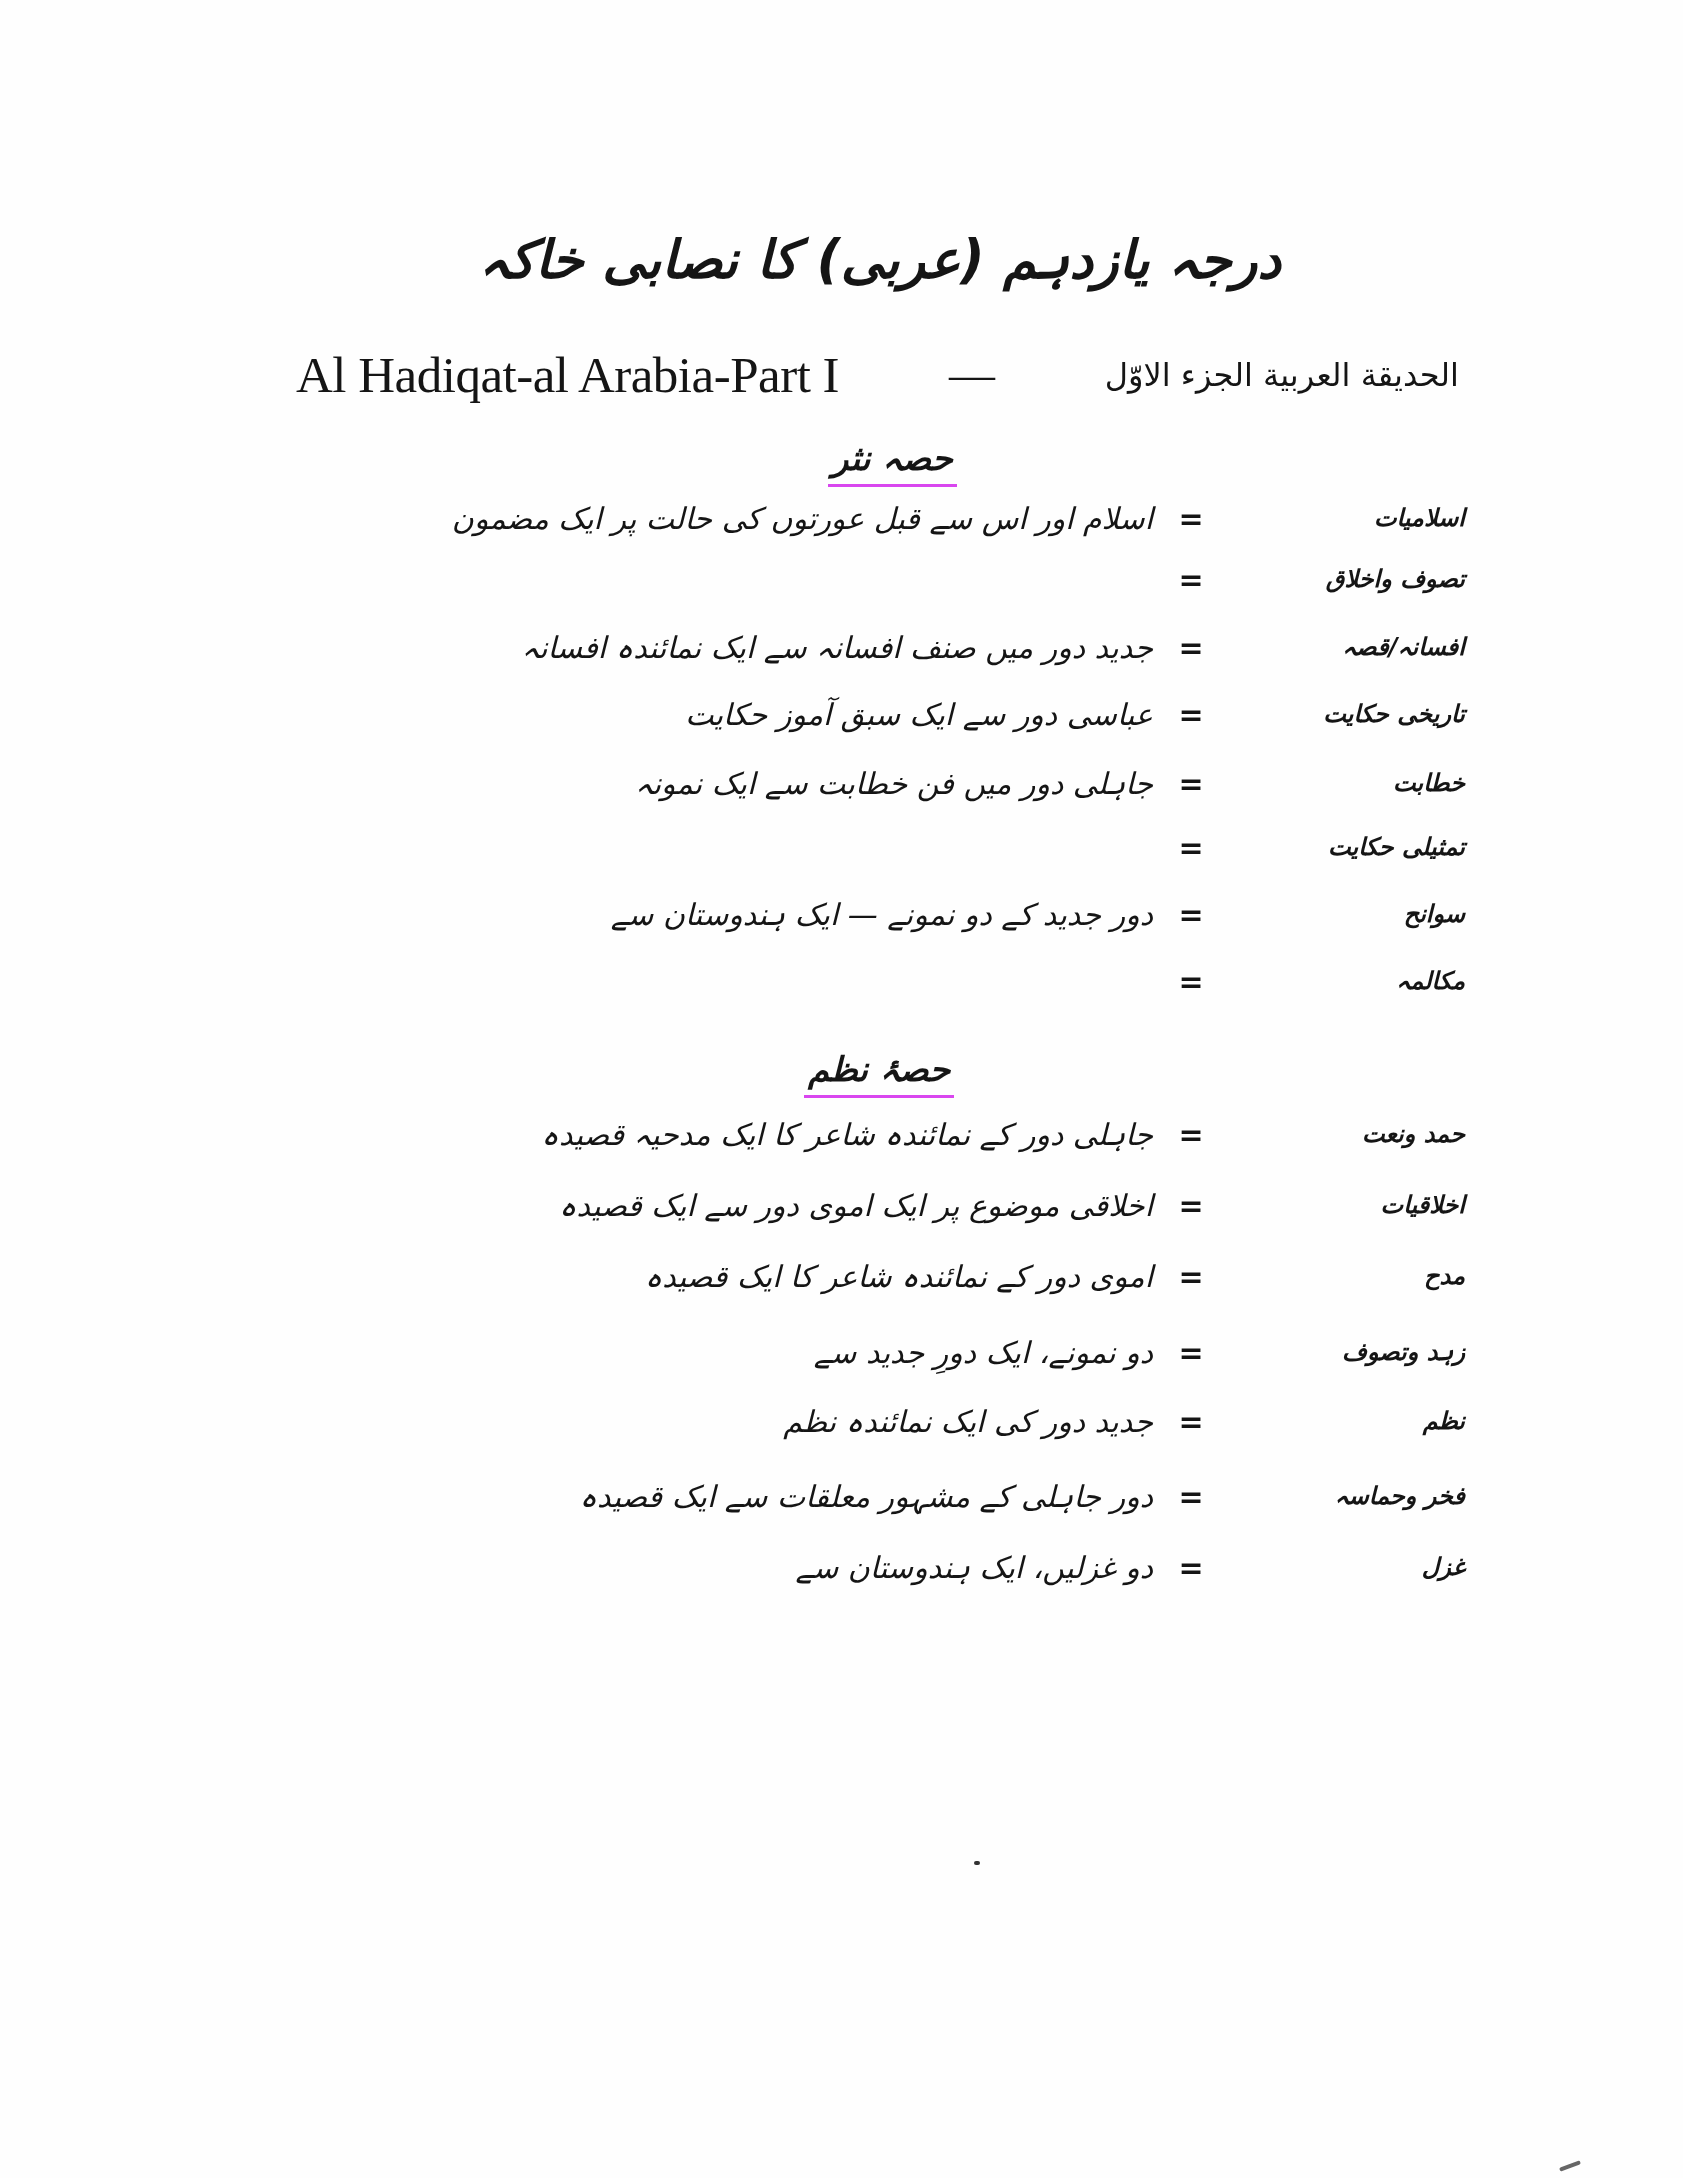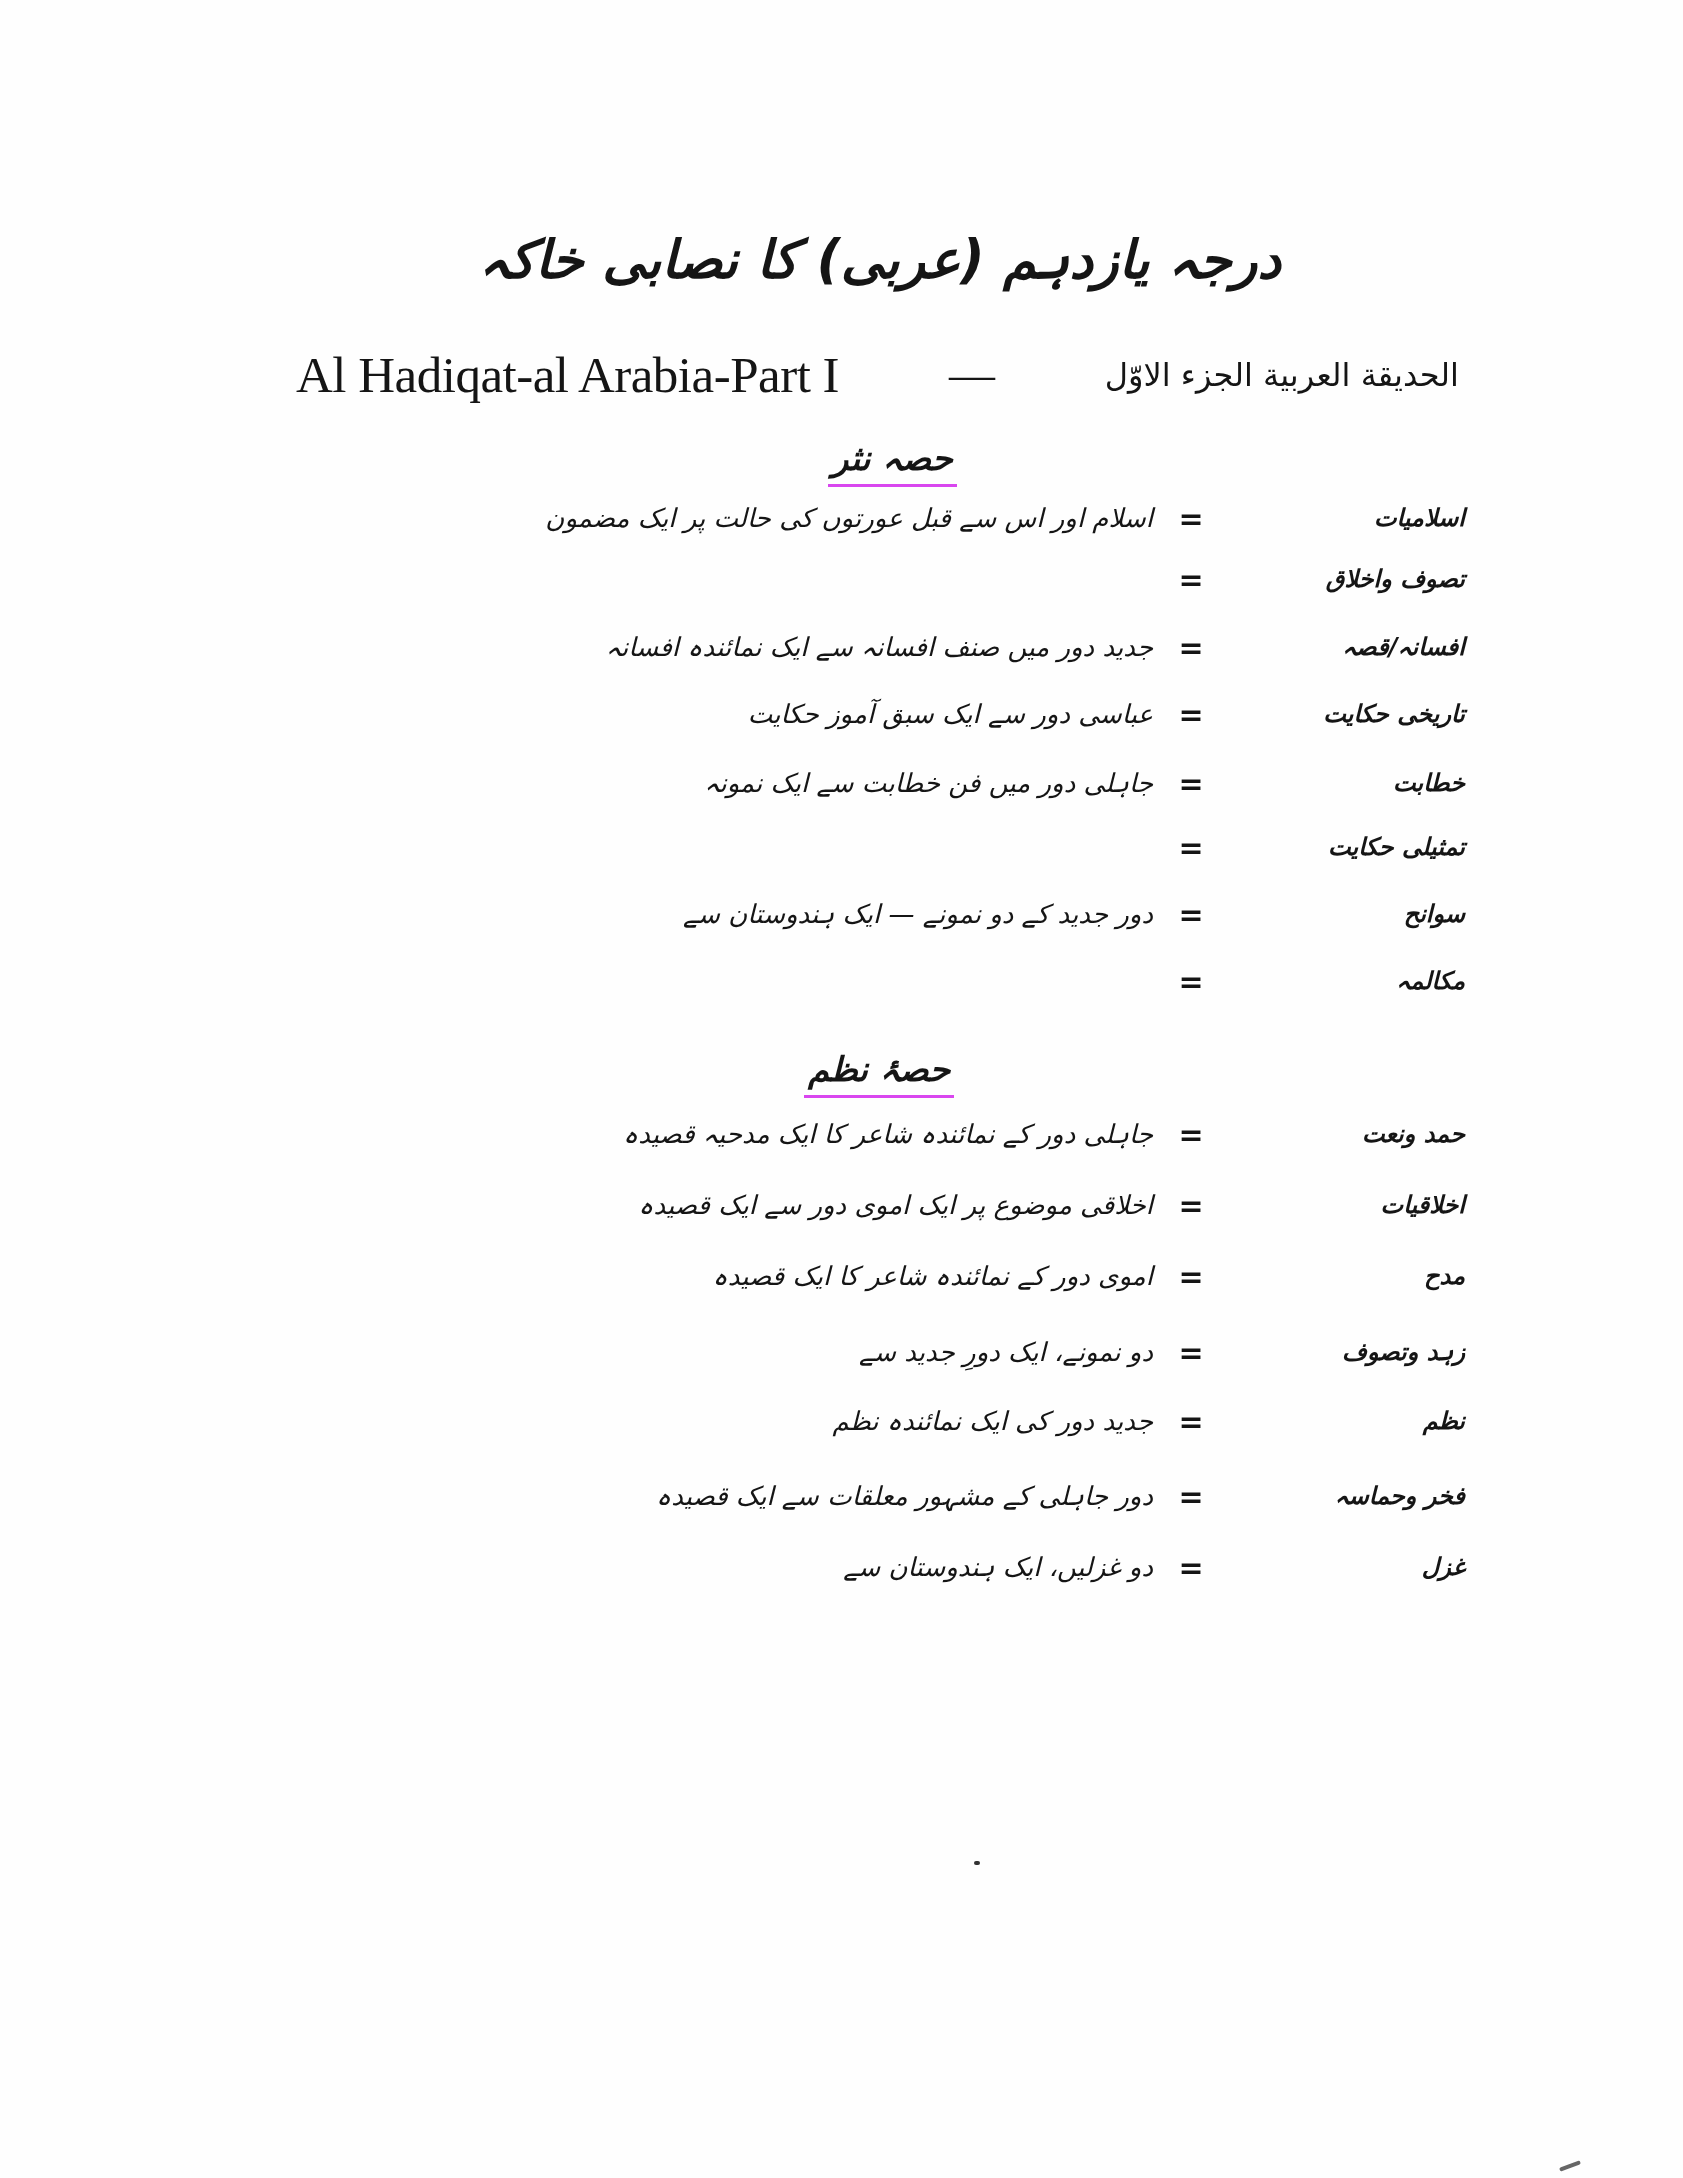--- a/index.html
+++ b/index.html
@@ -28,21 +28,21 @@
   .row .label {
     position:absolute; right:218px; top:0; width:238px; text-align:right;
     font-size:24px; font-weight:bold; font-style:italic; line-height:59px;
   }
   .row .eq {
     position:absolute; left:1176px; top:0; width:30px; text-align:center;
     font-family:"DejaVu Sans", sans-serif; font-size:30px; font-weight:bold; line-height:59px;
   }
   .row .value {
     position:absolute; right:530px; top:0; text-align:center;
-    font-size:26px; font-style:italic; line-height:59px;
+    font-size:30px; font-style:italic; line-height:59px;
   }
   .speck { position:absolute; background:#333; border-radius:2px; }
 </style>
 </head>
 <body>
 
 <div class="page">
 
   <div class="title urdu">درجہ یازدہم (عربی) کا نصابی خاکہ</div>
 

